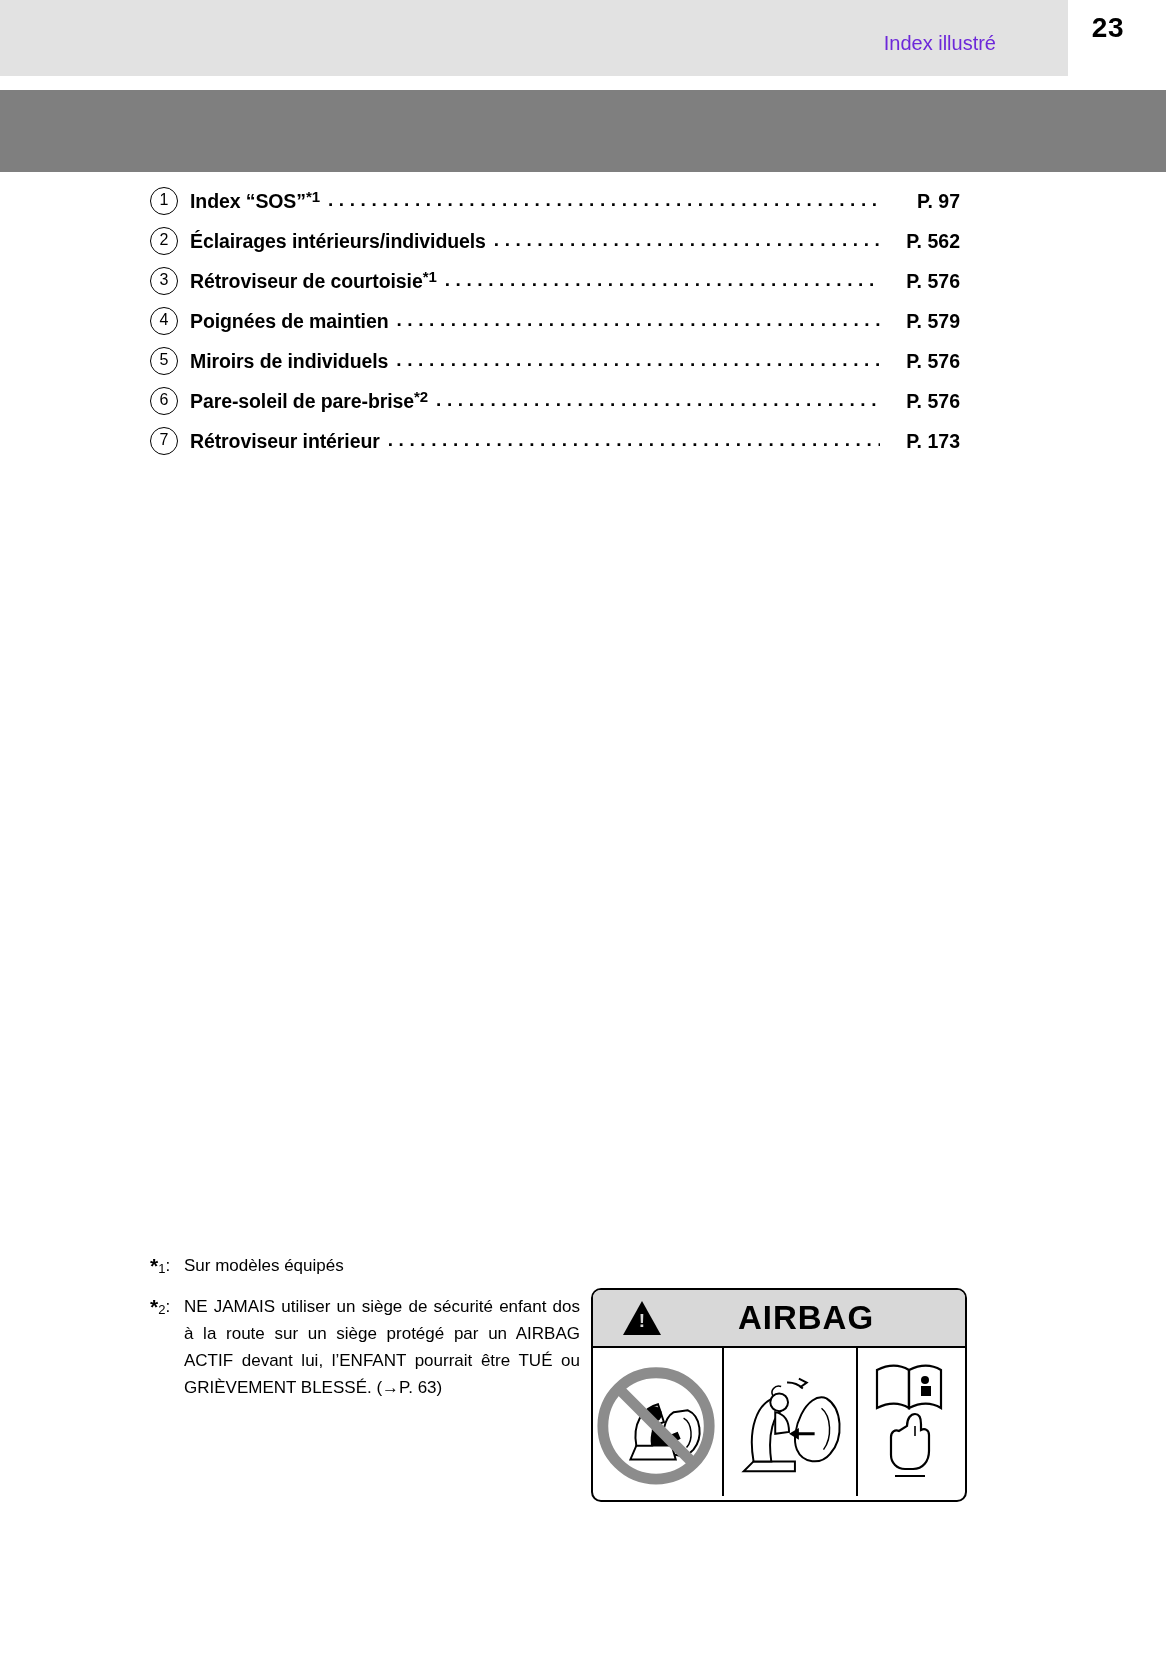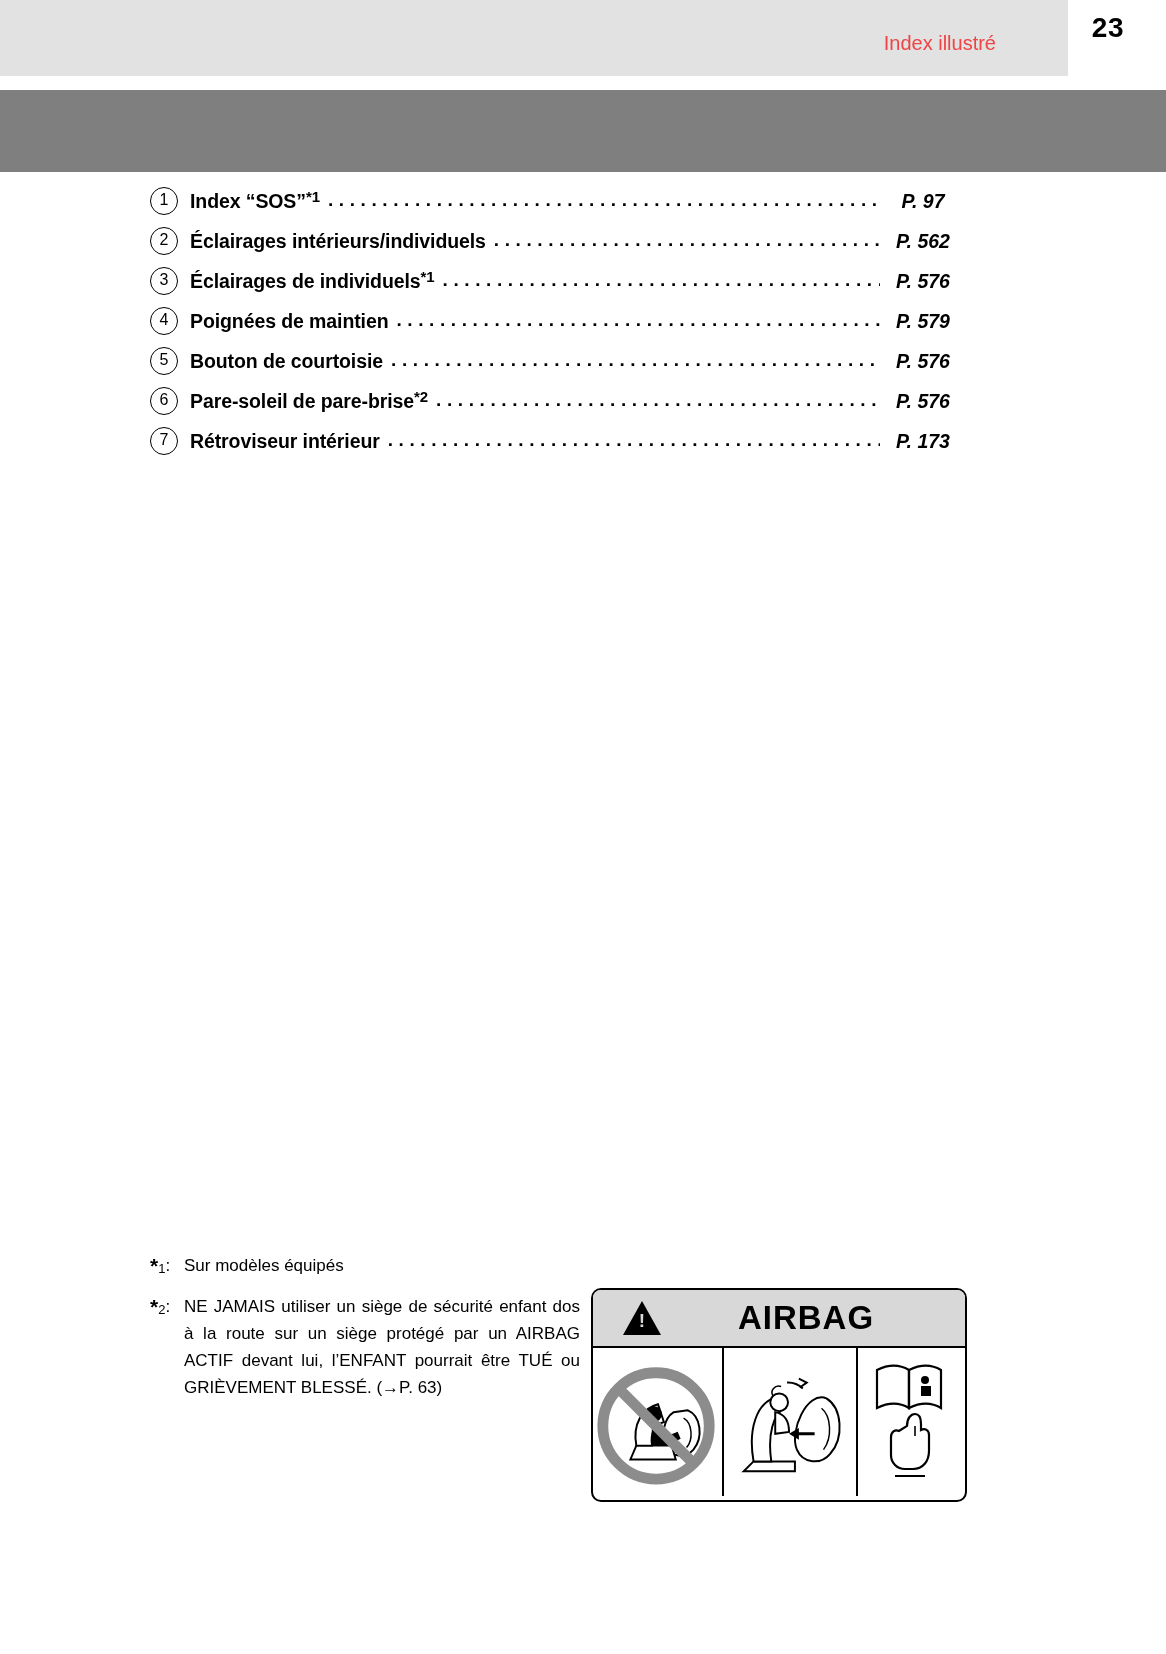--- a/index.html
+++ b/index.html
@@ -31,21 +31,21 @@
     top: 0;
     width: 98px;
     height: 76px;
     background: #ffffff;
   }
   .header-title {
     position: absolute;
     right: 170px;
     top: 32px;
     font-size: 20px;
-    color: #ef4444;
+    color: #6d28d9;
     white-space: nowrap;
     margin-left: 24px;
   }
   .page-number {
     position: absolute;
     right: 42px;
     top: 12px;
     font-size: 28px;
     font-weight: bold;
     letter-spacing: 0.5px;
@@ -110,23 +110,22 @@
     font-weight: bold;
     letter-spacing: 5.6px;
     position: relative;
     top: -2px;
     color: #000;
   }
   .page-ref {
     flex: 0 0 auto;
     font-size: 19.5px;
     font-weight: bold;
-    text-align: center;
+    text-align: right;
     min-width: 74px;
-    font-style: italic;
   }
 
   
   .footnotes {
     position: absolute;
     left: 150px;
     top: 1252px;
     width: 430px;
   }
   .fn-row {
@@ -244,35 +243,35 @@
 
   <div class="index-row">
     <span class="bullet">2</span>
     <span class="item-label"><span>Éclairages intérieurs/individuels</span><sup></sup></span>
     <span class="dots">...........................................................................</span>
     <span class="page-ref">P. 562</span>
   </div>
 
   <div class="index-row">
     <span class="bullet">3</span>
-    <span class="item-label"><span>Éclairages de individuels</span><sup>*1</sup></span>
+    <span class="item-label"><span>Rétroviseur de courtoisie</span><sup>*1</sup></span>
     <span class="dots">...........................................................................</span>
     <span class="page-ref">P. 576</span>
   </div>
 
   <div class="index-row">
     <span class="bullet">4</span>
     <span class="item-label"><span>Poignées de maintien</span><sup></sup></span>
     <span class="dots">...........................................................................</span>
     <span class="page-ref">P. 579</span>
   </div>
 
   <div class="index-row">
     <span class="bullet">5</span>
-    <span class="item-label"><span>Bouton de courtoisie</span><sup></sup></span>
+    <span class="item-label"><span>Miroirs de individuels</span><sup></sup></span>
     <span class="dots">...........................................................................</span>
     <span class="page-ref">P. 576</span>
   </div>
 
   <div class="index-row">
     <span class="bullet">6</span>
     <span class="item-label"><span>Pare-soleil de pare-brise</span><sup>*2</sup></span>
     <span class="dots">...........................................................................</span>
     <span class="page-ref">P. 576</span>
   </div>

